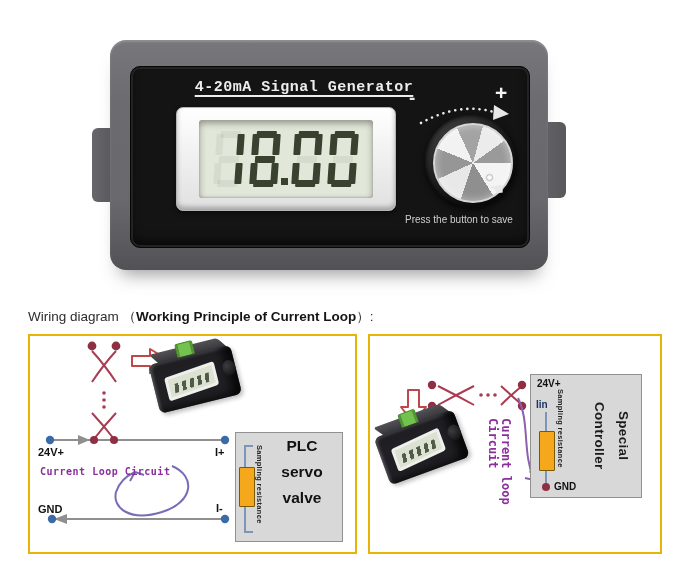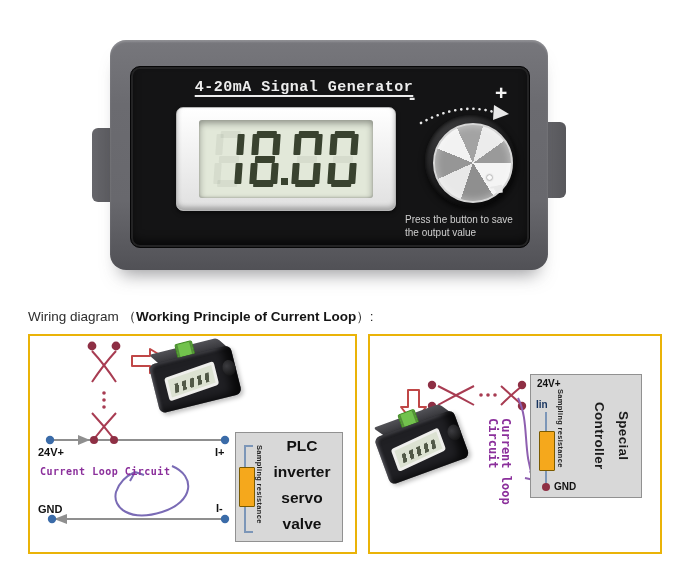--- a/index.html
+++ b/index.html
@@ -176,21 +176,20 @@
         <polygon points="79,6 94,15 78,21" fill="#e8e8e8"></polygon>
       </svg>
       <div class="knob-ring">
         <div class="knob">
           <div class="knob-dot"></div>
         </div>
       </div>
       <div class="hand">☛</div>
       <div class="press-note">
         <span>Press the button to save</span>
-        <span>the output value</span>
       </div>
     </div>
   </div>
 
   <div class="heading"><span>Wiring diagram </span><span>（</span><b>Working Principle of Current Loop</b><span>）:</span></div>
 
   <div class="panel pL">
     <svg class="wires" viewBox="0 0 325 216">
 
       <g stroke="#a83c52" stroke-width="2" fill="none">
@@ -239,21 +238,20 @@
     <span class="lbl" style="left:185px;top:110px;">I+</span>
     <span class="lbl" style="left:8px;top:167px;">GND</span>
     <span class="lbl" style="left:186px;top:166px;">I-</span>
     <span class="loop-text">Current Loop Circuit</span>
     <div class="gbox boxL">
       <div class="bracket"></div>
       <div class="resistor resL"></div>
       <div class="vtext vtL">Sampling resistance</div>
       <div class="plc-lines">
         <span>PLC</span>
-        <span>inverter</span>
         <span>servo</span>
         <span>valve</span>
       </div>
     </div>
   </div>
 
   <div class="panel pR">
     <svg class="wires" viewBox="0 0 290 216">
 
       <polygon points="38,54 49,54 49,71 56,71 43.5,87 31,71 38,71" fill="#ffffff" stroke="#c04747" stroke-width="2" stroke-linejoin="round"></polygon>

